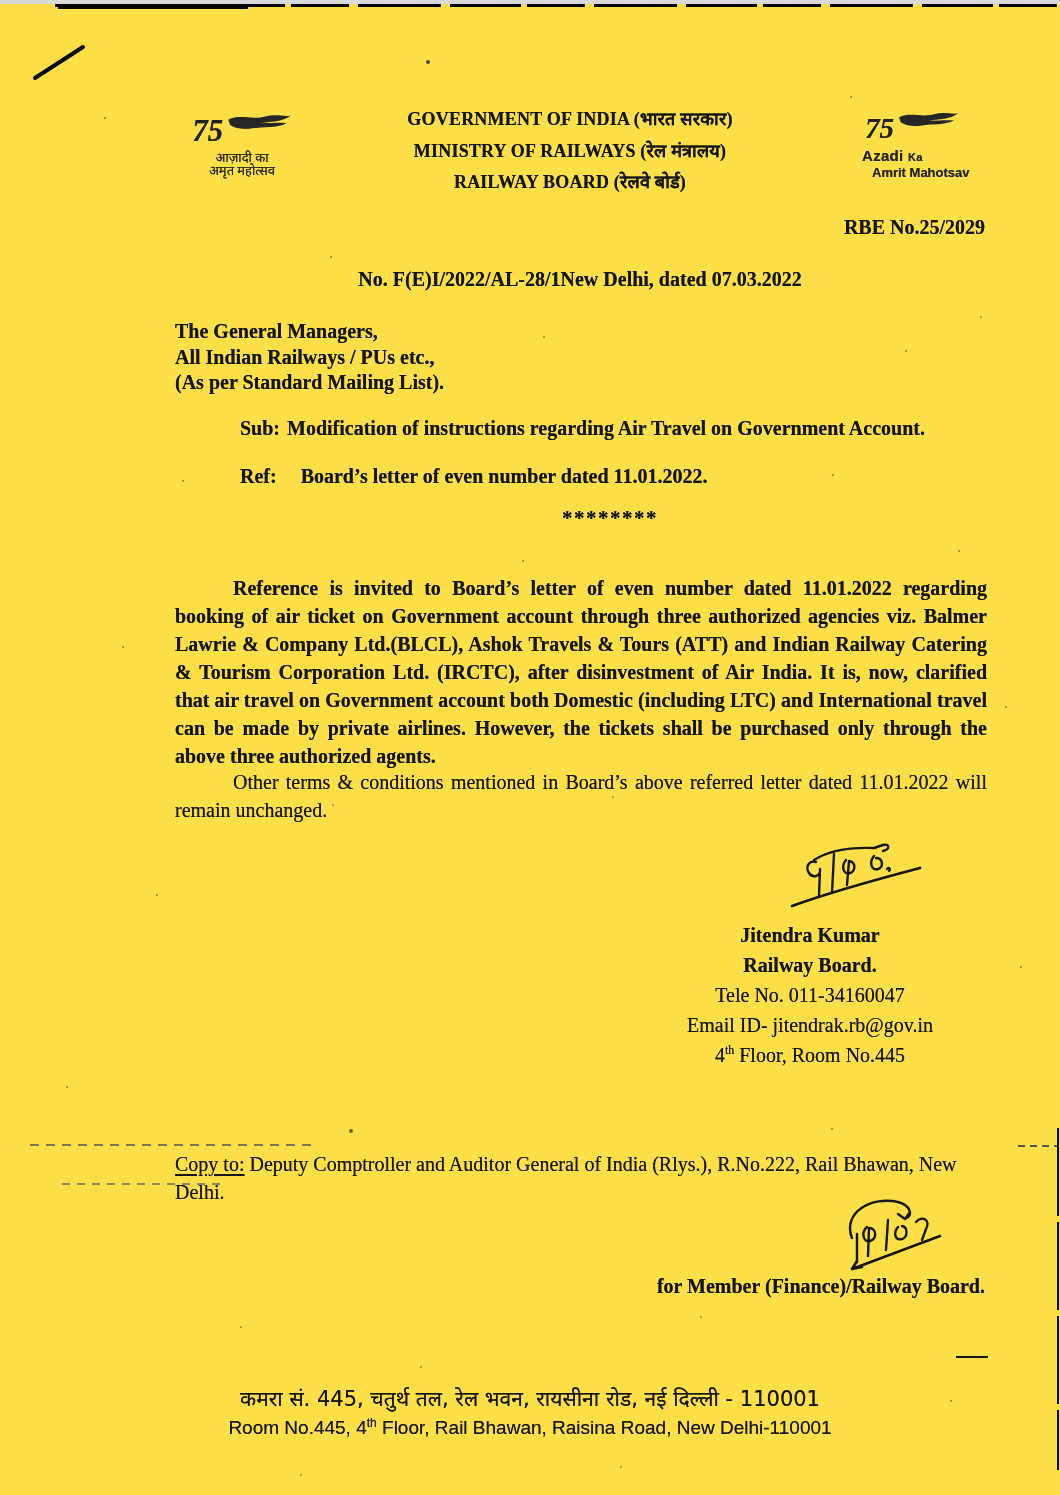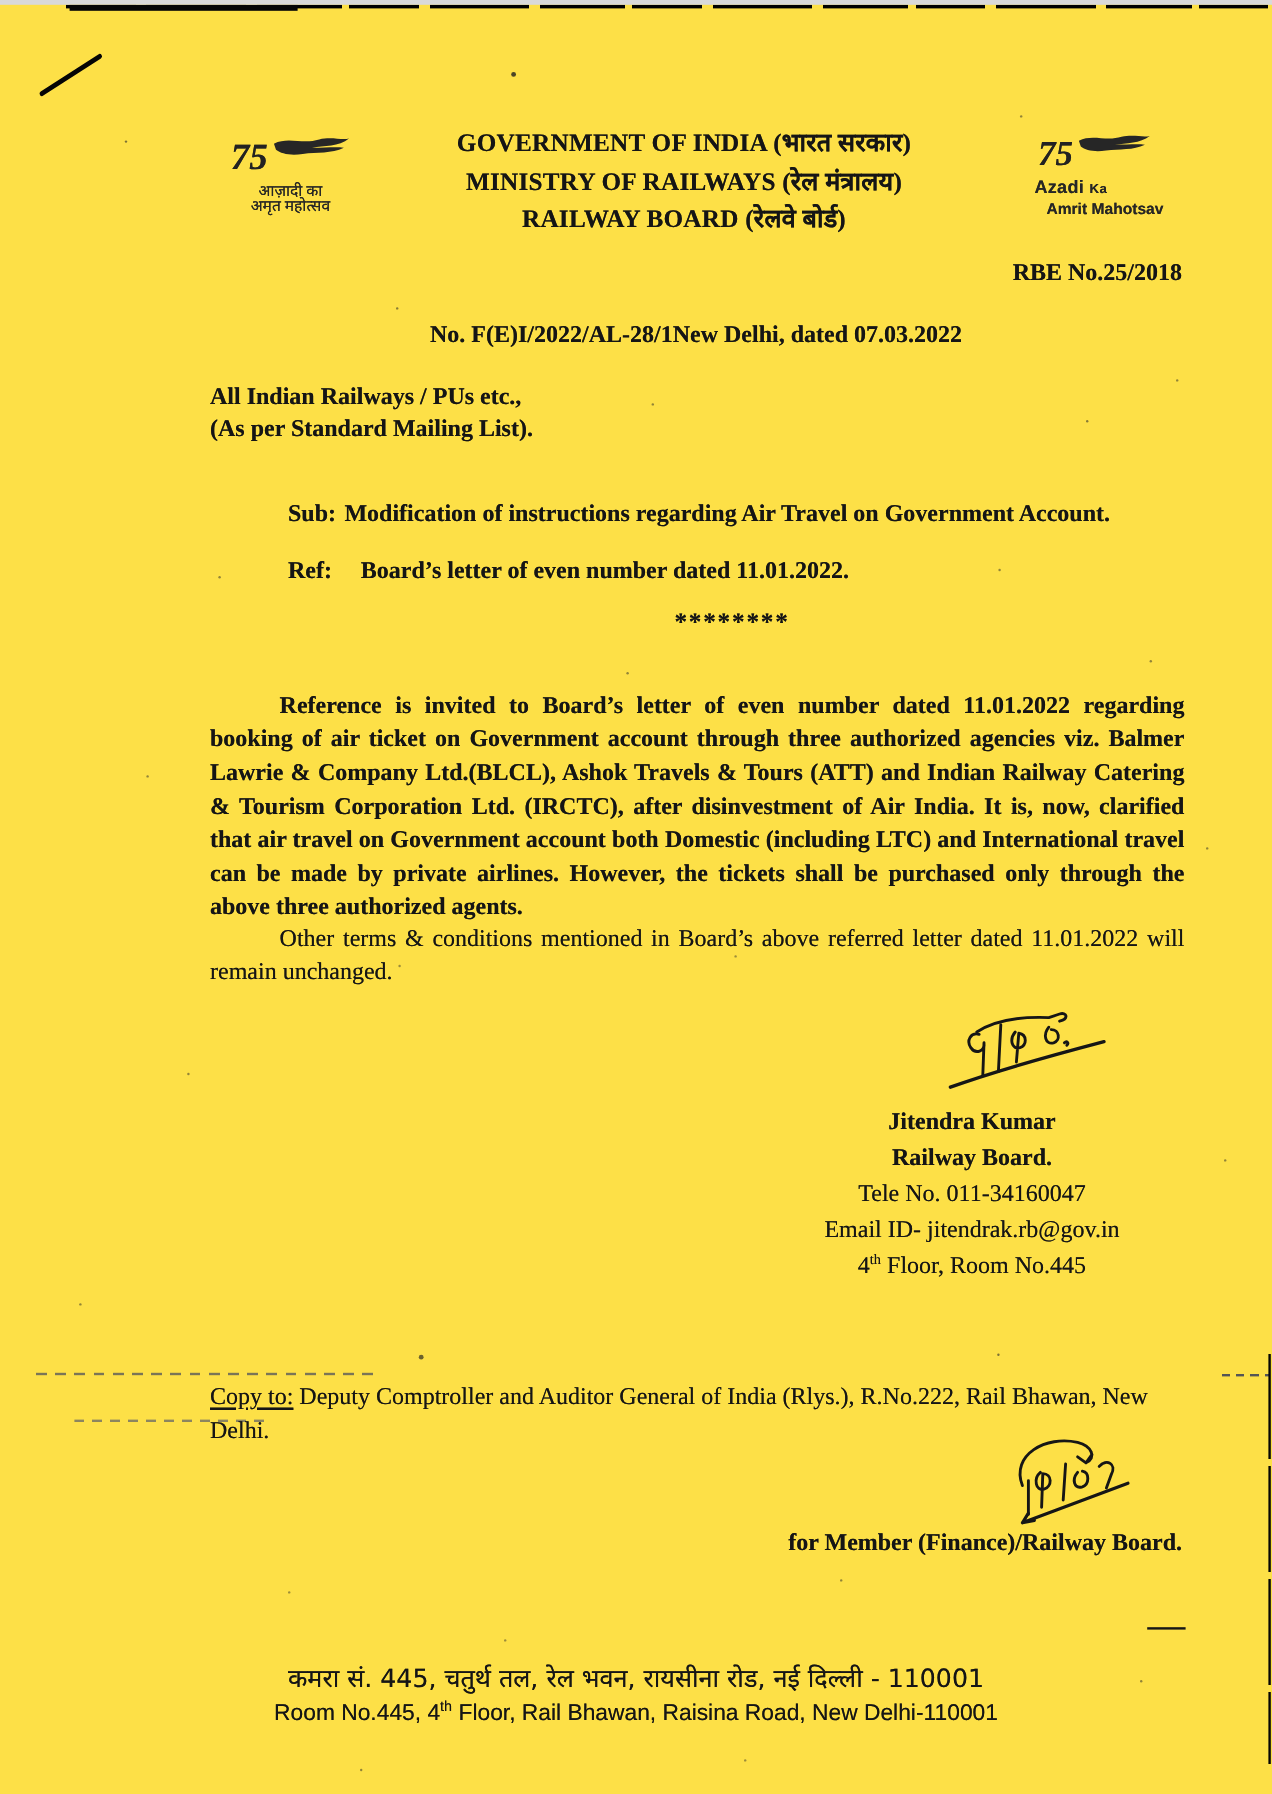--- a/index.html
+++ b/index.html
@@ -49,21 +49,21 @@
       1020px 962px 0 0 rgba(40,40,40,.5), 66px 1082px 0 0 rgba(40,40,40,.5),
       350px 1126px 0 1px rgba(30,30,30,.65), 831px 1124px 0 0 rgba(40,40,40,.6),
       240px 1322px 0 0 rgba(40,40,40,.45), 700px 1312px 0 0 rgba(40,40,40,.5),
       420px 1362px 0 0 rgba(40,40,40,.45), 950px 1396px 0 0 rgba(40,40,40,.5),
       620px 1462px 0 0 rgba(40,40,40,.45), 300px 1470px 0 0 rgba(40,40,40,.5);
   }
   .pen-stroke { left:30px; top:35px; }
 
   
   .head-center { left:170px; top:100px; width:800px; text-align:center;
-    font-weight:bold; font-size:21px; line-height:31.5px; letter-spacing:.2px; }
+    font-weight:bold; font-size:18px; line-height:31.5px; letter-spacing:.2px; }
   .logo { filter:blur(.35px); color:#262626; }
   .logo-left { left:172px; top:108px; width:140px; text-align:center; }
   .logo-left .hi { font-size:13px; line-height:15px; margin-top:-2px; }
   .logo-right { left:854px; top:106px; width:130px; text-align:left; padding-left:8px;
     font-family:"Liberation Sans","DejaVu Sans",sans-serif; }
   .logo-right .en1 { font-size:15px; font-weight:bold; line-height:15px; letter-spacing:.3px; }
   .logo-right .en1 .ka { font-size:11px; }
   .logo-right .en2 { font-size:13px; font-weight:bold; line-height:15px; padding-left:10px; }
 
   .rbe { top:212px; right:75px; font-weight:bold; font-size:20px; }
@@ -130,28 +130,29 @@
 
   <div class="abs logo logo-right">
     <svg width="100" height="34" viewBox="0 0 120 42">
       <text x="2" y="34" font-size="36" font-style="italic" font-weight="bold" font-family="Liberation Serif, serif" fill="#222">75</text>
       <path d="M44 9 C58 2 72 10 88 5 C100 2 110 6 117 4 C107 12 93 11 81 13 C95 13 104 12 112 13 C100 19 86 17 72 19 C61 21 51 19 46 15 Z" fill="#262626"></path>
     </svg>
     <div class="en1"><span>Azadi</span> <span class="ka">Ka</span></div>
     <div class="en2">Amrit Mahotsav</div>
   </div>
 
-  <div class="abs rbe">RBE No.25/2018</div>
+  <div class="abs rbe">RBE No.25/2029</div>
 
   <div class="abs row-refdate">
     <span>No. F(E)I/2022/AL-28/1</span>
     <span>New Delhi, dated 07.03.2022</span>
   </div>
 
   <div class="abs addressee">
+    <div>The General Managers,</div>
     <div>All Indian Railways / PUs etc.,</div>
     <div>(As per Standard Mailing List).</div>
   </div>
 
   <div class="abs subject">
     <span class="lbl">Sub:</span><span>Modification of instructions regarding Air Travel on Government Account.</span>
   </div>
 
   <div class="abs refline">
     <span class="lbl">Ref:</span><span>Board’s letter of even number dated 11.01.2022.</span>

